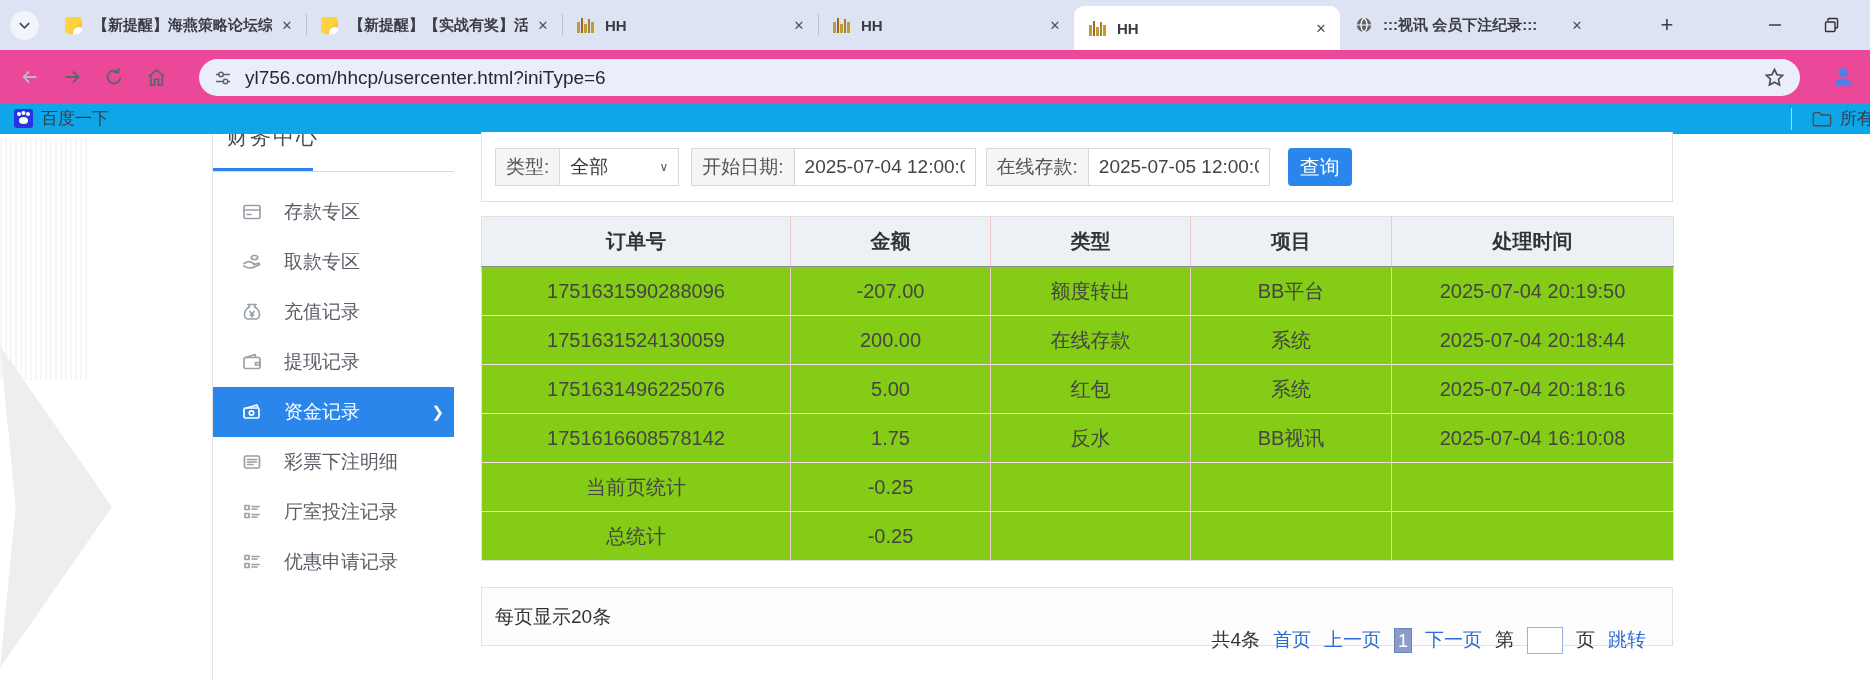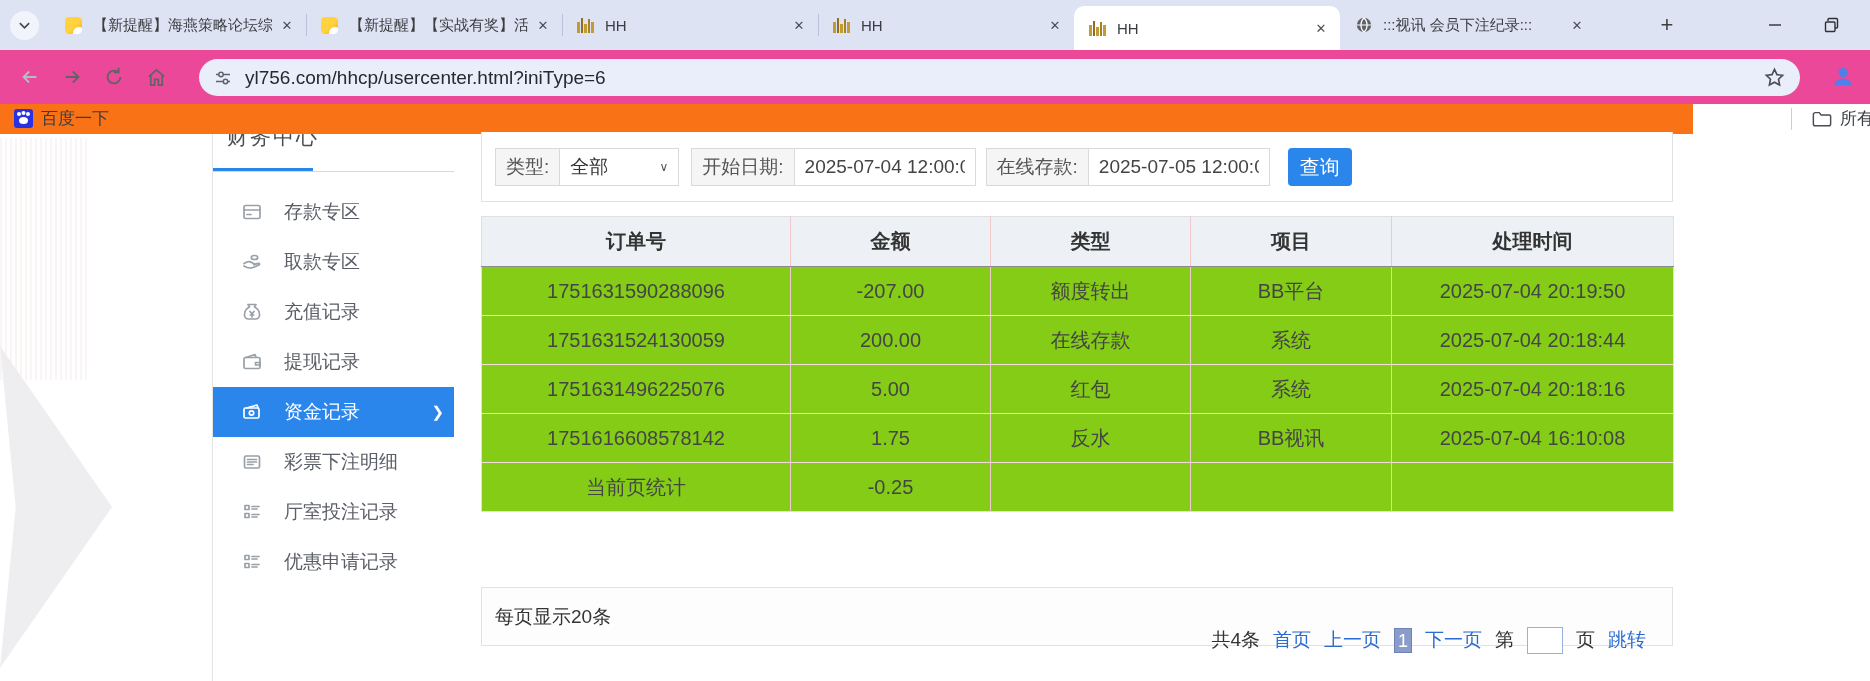--- a/index.html
+++ b/index.html
@@ -3,21 +3,21 @@
 <meta charset="utf-8">
 <style>
   * { margin:0; padding:0; box-sizing:border-box; }
   html,body { width:1870px; height:681px; overflow:hidden;
     font-family:"Liberation Sans","DejaVu Sans",sans-serif; background:#fff; }
 
   
   .tabbar { position:absolute; left:0; top:0; width:1870px; height:50px; background:#dde3f3; }
   .tab-search { position:absolute; left:10px; top:11px; width:29px; height:29px; border-radius:50%;
     background:#f2f4fc; display:flex; align-items:center; justify-content:center; color:#434750; font-size:13px; }
-  .tab-strip { position:absolute; left:50px; top:0; height:50px; display:flex; align-items:flex-end; }
+  .tab-strip { position:absolute; left:50px; top:0; height:50px; display:flex; align-items:flex-end;font-weight:bold; }
   .tab { position:relative; width:256px; height:50px; display:flex; align-items:center; padding:0 10px 0 14px;
     color:#3a3d42; font-size:15px; }
   .tab.sep::before { content:""; position:absolute; left:0; top:14px; height:22px; width:1px; background:#b9c1dd; }
   .tab.active { background:#fff; height:44px; border-radius:10px 10px 0 0; width:266px; }
   .tab .favicon { width:19px; height:19px; margin-right:10px; flex:0 0 auto; display:flex; align-items:center; justify-content:center; }
   .tab .title { flex:1; white-space:nowrap; overflow:hidden; }
   .tab .close { width:18px; height:18px; margin-left:6px; flex:0 0 auto; display:flex; align-items:center;
     justify-content:center; font-size:13px; color:#4b4f57; border-radius:50%; }
   .newtab { position:absolute; left:1652px; top:10px; width:30px; height:30px; display:flex; align-items:center;
     justify-content:center; font-size:22px; color:#3c4043; }
@@ -34,21 +34,21 @@
 
   
   .toolbar { position:absolute; left:0; top:50px; width:1870px; height:54px; background:#ec4899; }
   .navic { position:absolute; top:13px; width:28px; height:28px; display:flex; align-items:center; justify-content:center; }
   .urlpill { position:absolute; left:199px; top:9px; width:1601px; height:37px; border-radius:19px;
     background:#e9eefa; display:flex; align-items:center; padding:0 14px; }
   .urltext { font-size:19px; color:#27292e; margin-left:12px; flex:1; }
   .avatar { position:absolute; left:1828px; top:12px; width:30px; height:30px; display:flex; align-items:center; justify-content:center; }
 
   
-  .bookbar { position:absolute; left:0; top:104px; width:1693px; height:30px; background:#f97316; }
+  .bookbar { position:absolute; left:0; top:104px; width:1870px; height:30px; background:#0ea5e9; }
   .bookmark { position:absolute; left:14px; top:3px; display:flex; align-items:center; gap:8px; font-size:17px; color:#3a3d42; }
   .baidu { width:19px; height:19px; border-radius:3px; background:#2932e1; position:relative; }
   .baidu::before { content:""; position:absolute; left:5px; top:8px; width:9px; height:7px; border-radius:50%; background:#fff; }
   .baidu::after { content:""; position:absolute; left:3px; top:3px; width:4px; height:4px; border-radius:50%; background:#fff;
     box-shadow:9px 0 0 #fff, 4.5px -1px 0 #fff; }
   .allmarks { position:absolute; left:1812px; top:3px; display:flex; align-items:center; gap:8px; font-size:17px;
     color:#3a3d42; white-space:nowrap; }
   .bookdiv { position:absolute; left:1791px; top:4px; width:1px; height:22px; background:#c9cdd6; }
 
   
@@ -407,20 +407,27 @@
             <td>BB视讯</td>
             <td>2025-07-04 16:10:08</td>
           </tr>
           <tr>
             <td>当前页统计</td>
             <td>-0.25</td>
             <td></td>
             <td></td>
             <td></td>
           </tr>
+          <tr>
+            <td>总统计</td>
+            <td>-0.25</td>
+            <td></td>
+            <td></td>
+            <td></td>
+          </tr>
         </tbody>
     </table>
 
     <div class="pfoot">
       <span class="lft">每页显示20条</span>
       <div class="pager">
         <span>共4条</span>
         <a href="#">首页</a>
         <a href="#">上一页</a>
         <span class="curpage">1</span>

